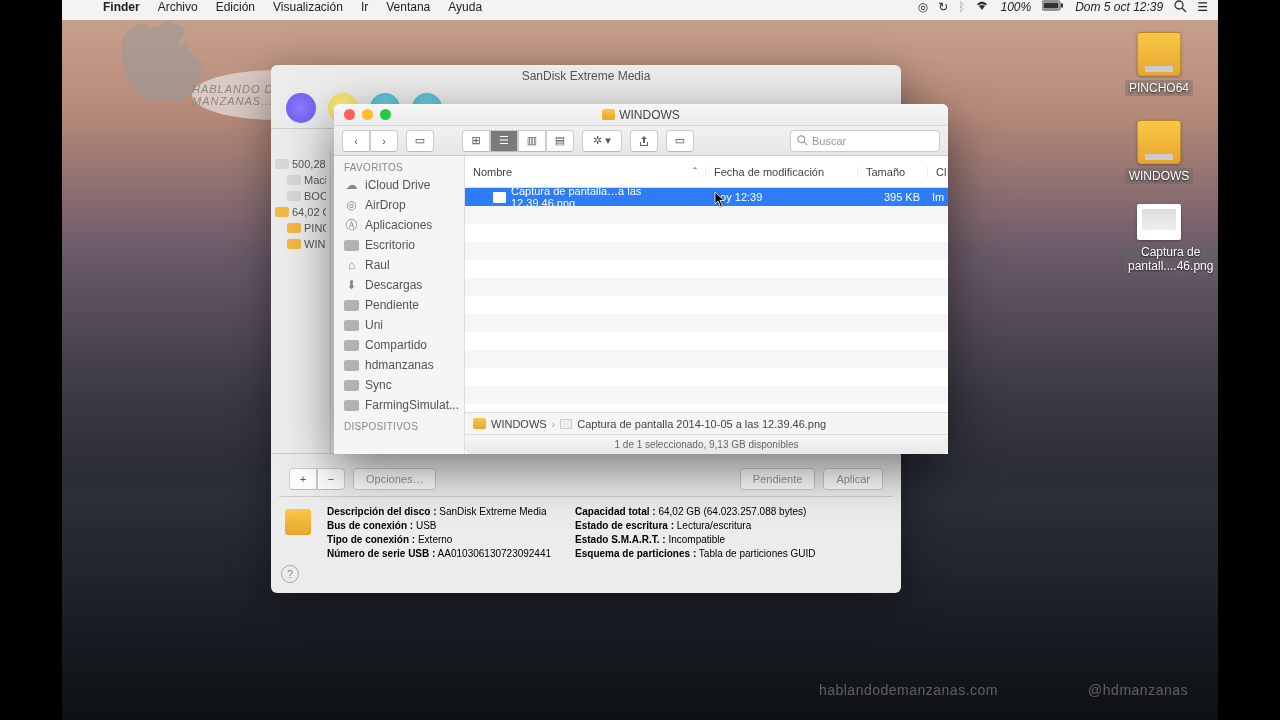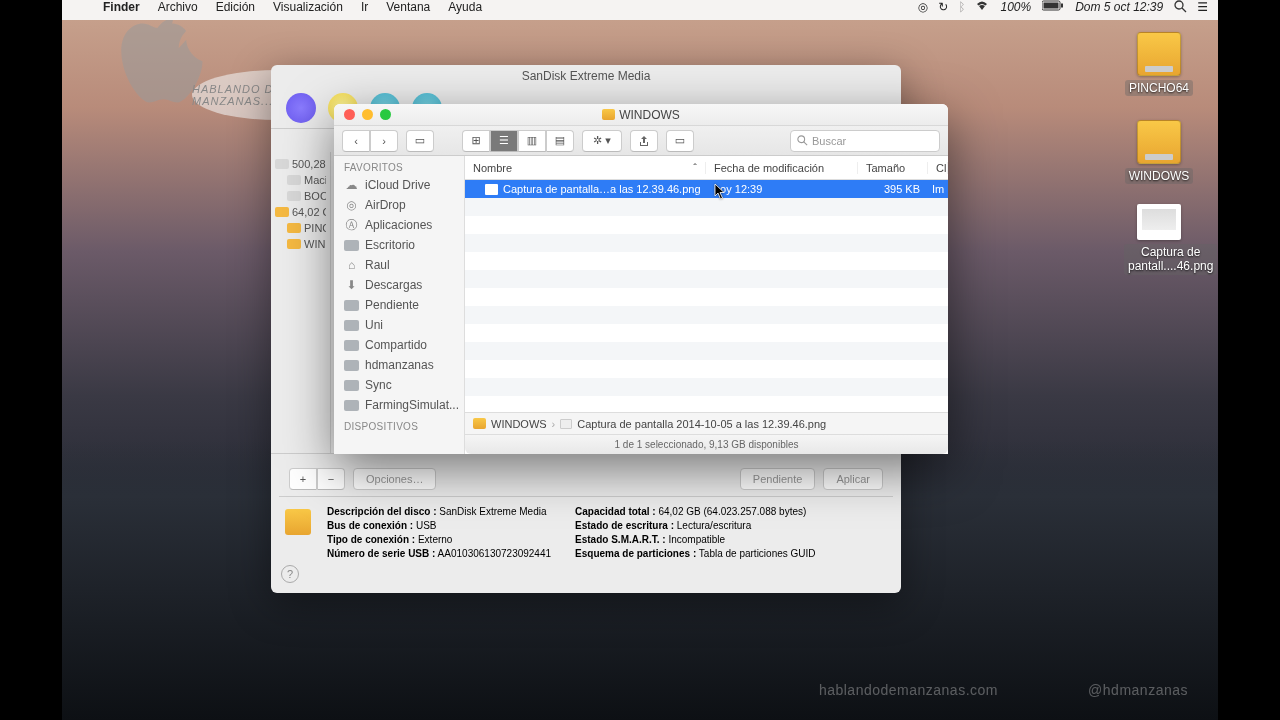--- a/index.html
+++ b/index.html
@@ -64,29 +64,29 @@
 .tb-btn.sm { width: 28px; }
 .tb-btn.active { background:#7a7a7a; color:#fff; }
 .search-field { flex:0 0 150px; margin-left:auto; height:22px; background:#fff; border:1px solid #ccc; border-radius:4px; display:flex; align-items:center; padding:0 6px; font-size:11px; color:#999; gap:4px; }
 .finder-body { flex:1; display:flex; min-height:0; }
 .finder-sidebar { width:131px; background:#f5f5f5; border-right:1px solid #ddd; font-size:12px; color:#555; overflow:hidden; }
 .side-header { font-size:10px; color:#888; padding:6px 10px 2px; text-transform:uppercase; letter-spacing:0.3px; }
 .side-item { display:flex; align-items:center; gap:6px; padding:3px 10px; white-space:nowrap; }
 .side-icon { width:15px; height:13px; display:flex; align-items:center; justify-content:center; color:#888; font-size:12px; }
 .side-folder { width:15px; height:11px; background:#aeb3b8; border-radius:2px; position:relative; flex-shrink:0; }
 .finder-main { flex:1; display:flex; flex-direction:column; background:#fff; }
-.col-headers { height:24px; background:#fff; border-bottom:1px solid #ddd; display:flex; font-size:11px; color:#444; align-items:center; }
+.col-headers { height:32px; background:#fff; border-bottom:1px solid #ddd; display:flex; font-size:11px; color:#444; align-items:center; }
 .col { padding:0 8px; border-right:1px solid #eee; display:flex; align-items:center; justify-content:space-between; }
 .col-name { flex:1; }
 .col-date { width:152px; }
 .col-size { width:70px; text-align:right; }
 .col-kind { width:20px; overflow:hidden; }
 .file-list { flex:1; overflow:hidden; background: repeating-linear-gradient(180deg,#fff 0,#fff 18px,#f4f6f8 18px,#f4f6f8 36px); position:relative; }
 .file-row { height:18px; display:flex; align-items:center; font-size:11px; color:#fff; background:#2e7cf6; position:absolute; left:0; right:0; top:0; }
-.file-row .cell-name { flex:1; padding-left:20px; display:flex; align-items:center; gap:5px; }
+.file-row .cell-name { flex:1; padding-left:28px; display:flex; align-items:center; gap:5px; }
 .file-row .png-icon { width:13px; height:11px; background:#fff; border-radius:1px; flex-shrink:0; }
 .file-row .cell-date { width:152px; padding:0 8px; }
 .file-row .cell-size { width:70px; padding:0 8px; text-align:right; }
 .file-row .cell-kind { width:20px; padding:0 4px; overflow:hidden; }
 .cursor { position:absolute; width:13px; height:18px; z-index:50; pointer-events:none; }
 .cursor svg { width:100%; height:100%; filter:drop-shadow(0 0 1px rgba(0,0,0,0.5)); }
 .path-bar { height:22px; border-top:1px solid #ddd; display:flex; align-items:center; font-size:11px; color:#444; padding:0 8px; gap:5px; background:#f5f5f5; }
 .path-sep { color:#aaa; }
 .status-bar { height:20px; border-top:1px solid #ddd; text-align:center; font-size:10px; color:#666; line-height:20px; background:linear-gradient(180deg,#f5f5f5,#e8e8e8); border-bottom-left-radius:6px; border-bottom-right-radius:6px; }
 .footer-watermark { position:absolute; bottom:22px; font-size:14px; color:rgba(230,230,230,0.35); letter-spacing:0.5px; }

